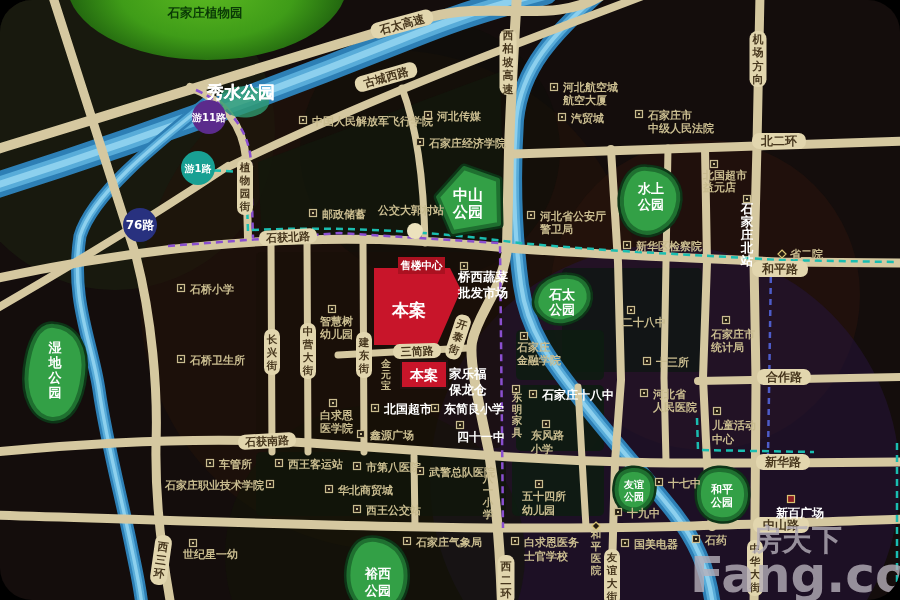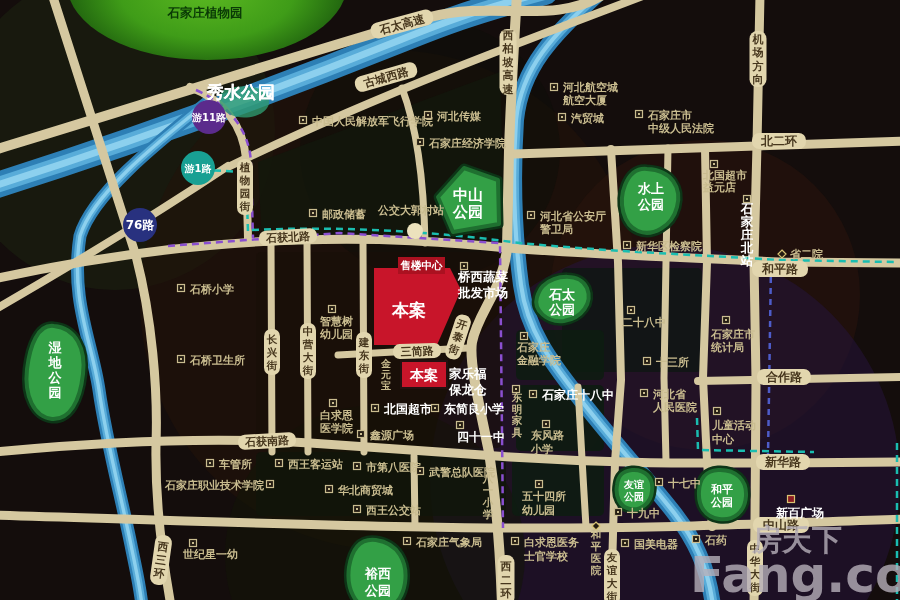--- a/index.html
+++ b/index.html
@@ -1,16 +1,16 @@
 <!DOCTYPE html>
 <html><head>
 <meta charset="utf-8">
 <style>
   html,body{margin:0;padding:0;background:#000;}
-  .stage{width:900px;height:600px;overflow:hidden;position:relative;}
+  .stage{width:900px;height:600px;overflow:hidden;position:relative;border-radius:32px;}
   svg{display:block;}
   svg text{font-family:"DejaVu Sans","Liberation Sans",sans-serif;}
 </style>
 </head>
 <body>
 
 <div class="stage">
   <svg id="map-svg" width="900" height="600" viewBox="0 0 900 600">
       <defs>
         <radialGradient id="garden-grad" cx="50%" cy="55%" r="65%">

